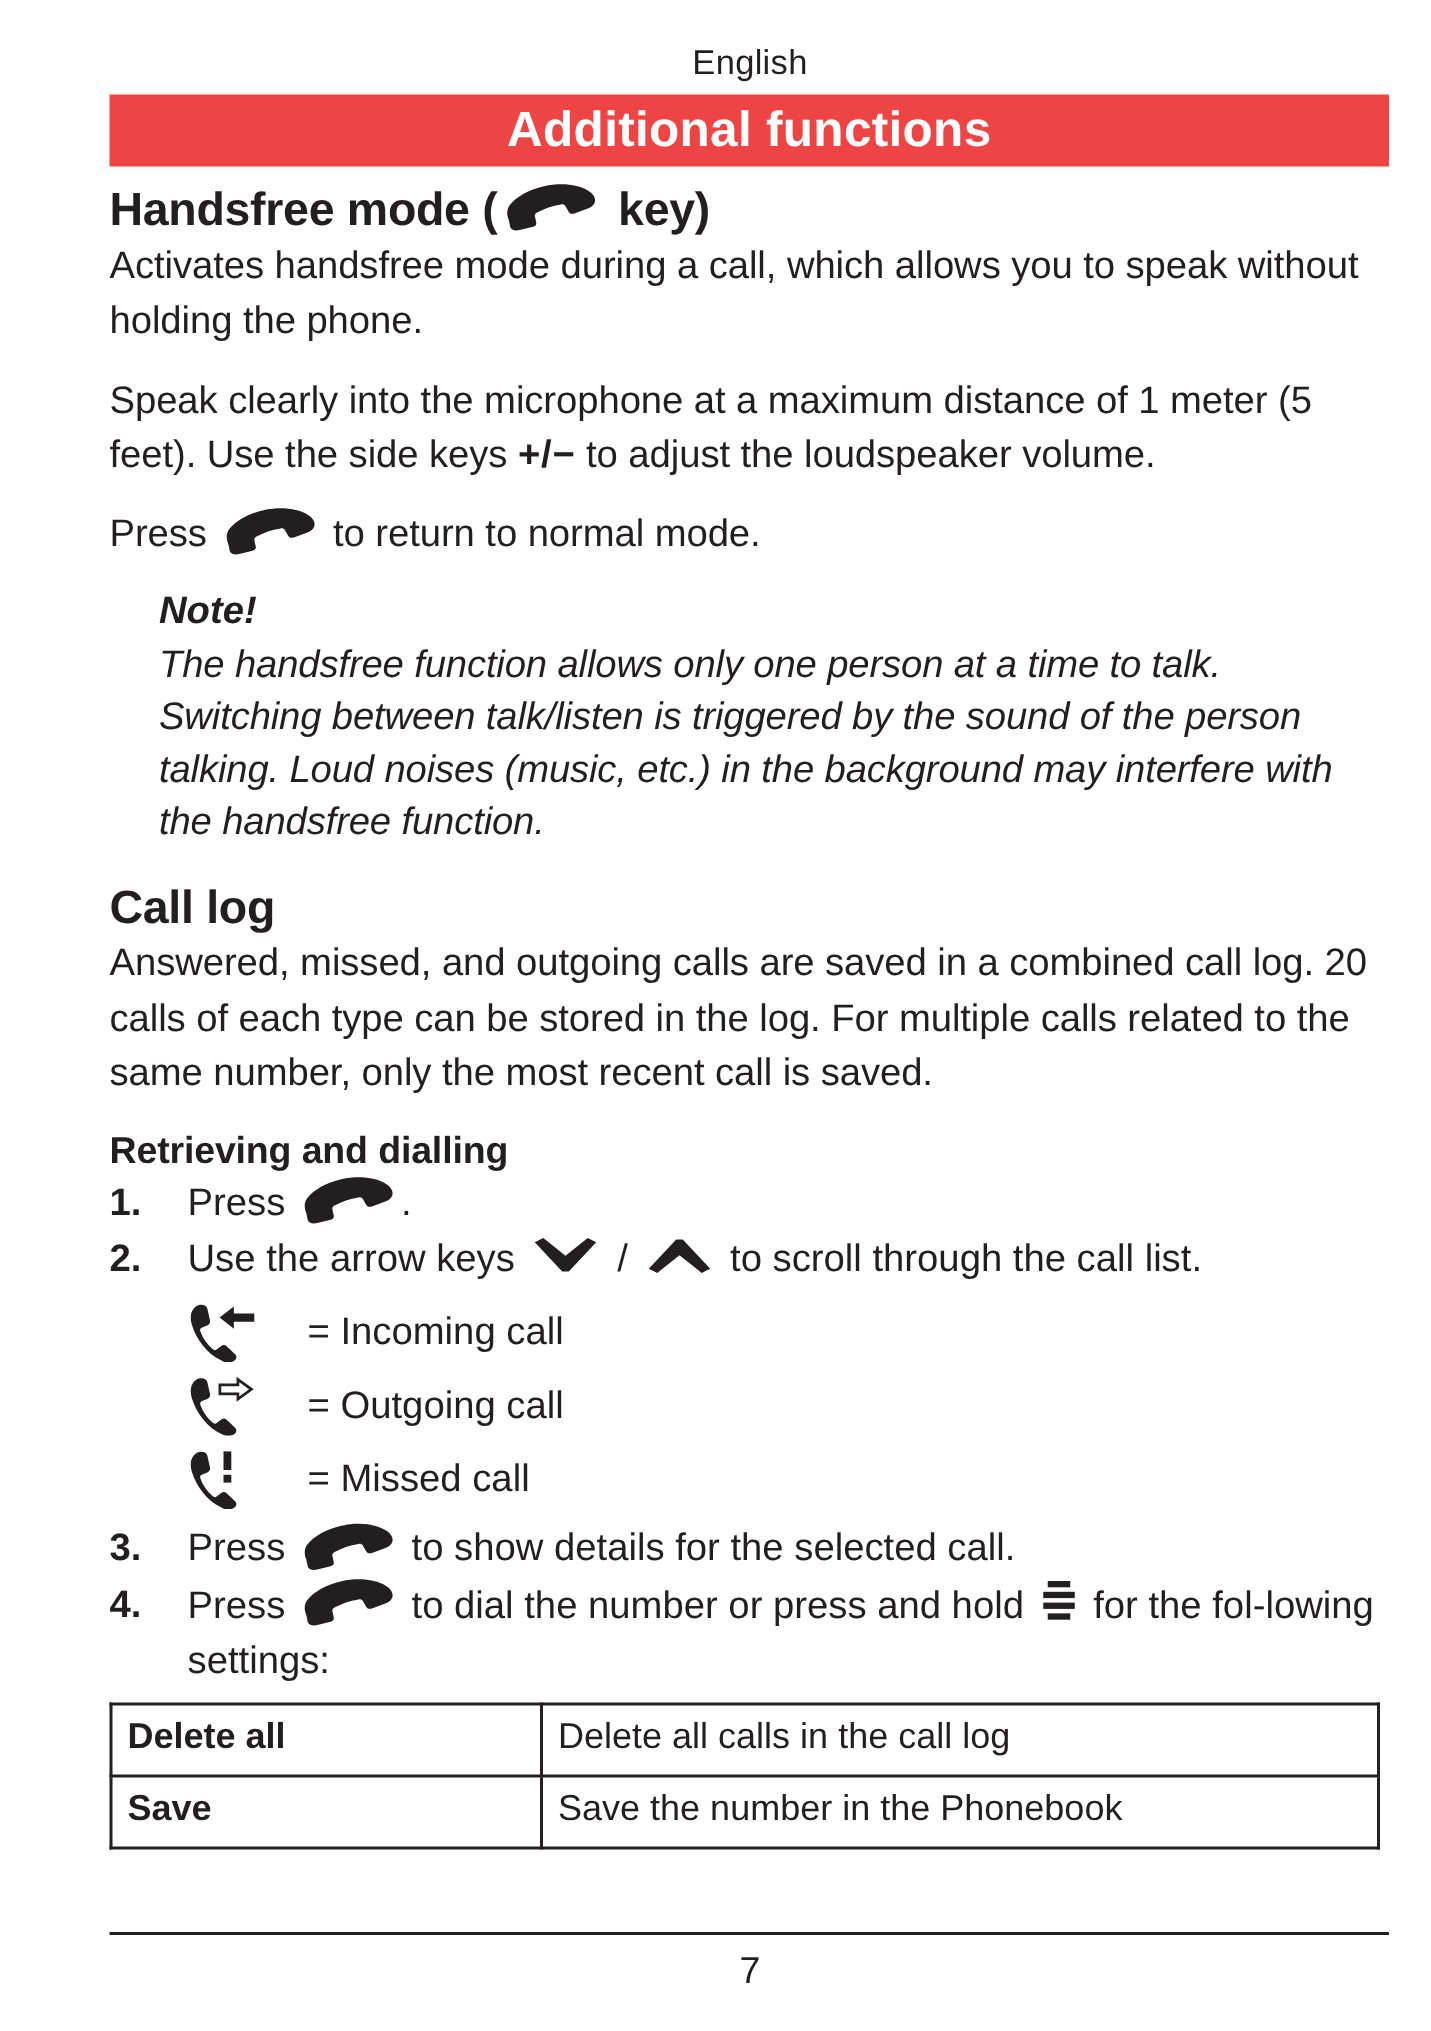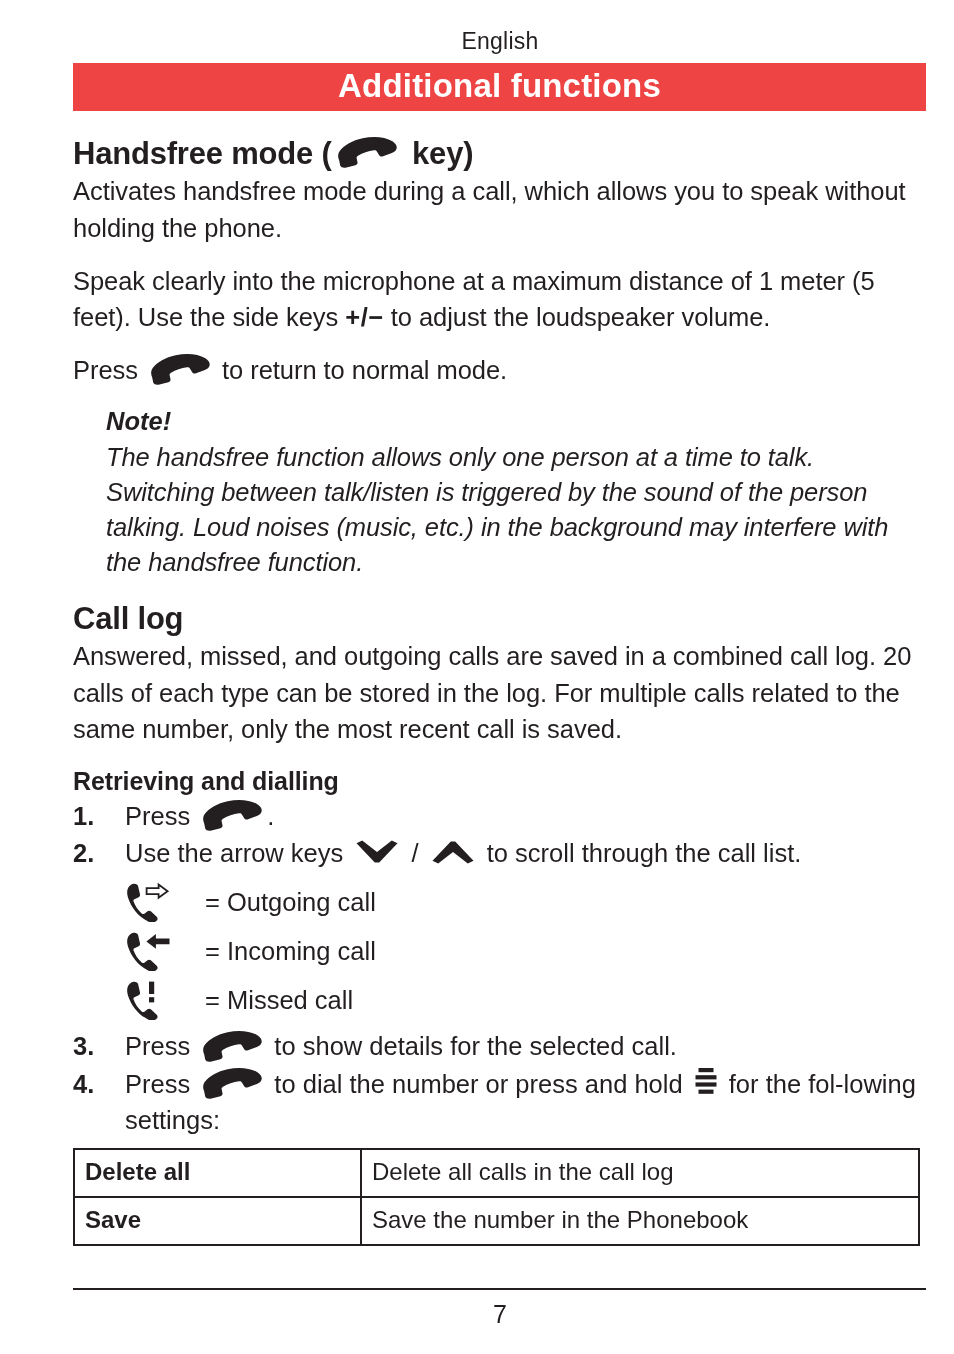--- a/index.html
+++ b/index.html
@@ -53,21 +53,21 @@
     color: #ffffff;
     font-size: 33px;
     font-weight: bold;
     letter-spacing: 0.2px;
   }
 
   
   .content {
     position: absolute;
     left: 50px;
-    top: 136px;
+    top: 122px;
     width: 853px;
   }
 
   h2.section-head {
     margin: 0 0 2px 0;
     font-size: 31px;
     font-weight: bold;
     letter-spacing: -0.2px;
     line-height: 1.12;
   }
@@ -253,43 +253,43 @@
         <div class="step-text">
           <span>Use the arrow keys </span><span class="ic ic-chev"><svg viewBox="0 0 46 24" xmlns="http://www.w3.org/2000/svg">
                 <path fill="#231f20" d="M2.5 3.2 8.2 0.4 23 12.1 37.8 0.4l5.7 2.8-18.3 19.4h-4.4z"></path>
               </svg></span><span> / </span><span class="ic ic-chev"><svg viewBox="0 0 46 24" xmlns="http://www.w3.org/2000/svg">
                 <path fill="#231f20" d="M2.5 20.8 8.2 23.6 23 11.9l14.8 11.7 5.7-2.8L25.2 1.4h-4.4z"></path>
               </svg></span><span> to scroll through the call list.</span>
         </div>
       </div>
 
       <div class="legend">
+
+        <div class="legend-row">
+          <div class="legend-icon">
+            <span class="ic ic-call">
+                <svg viewBox="0 0 46 40" xmlns="http://www.w3.org/2000/svg">
+                  <path fill="#231f20" d="M7.6 2.0c3.0-0.5 5.2 0.4 5.6 2.4l1.8 8.0c0.3 1.4-0.4 2.6-1.8 3.2l-3.8 1.6c-0.9 0.4-1.2 1.3-0.8 2.4 1.6 4.5 4.4 8.6 8.1 11.8 0.9 0.8 1.9 0.9 2.7 0.3l3.1-2.4c1.2-0.9 2.6-0.8 3.6 0.2l5.6 5.3c1.5 1.4 1.1 3.3-0.9 4.6-2.5 1.6-5.3 1.4-8.5-0.5C13.2 34.5 6.1 25.5 2.9 15.2 1.2 9.7 2.4 4.9 6.3 2.5z"></path>
+                  <path fill="#231f20" d="M44.5 7.6h-13.6V3.0L21.4 10.4l9.5 7.4v-4.6h13.6z"></path>
+                </svg>
+              </span>
+          </div>
+          <div class="legend-label">= Incoming call</div>
+        </div>
 
         <div class="legend-row">
           <div class="legend-icon">
             <span class="ic ic-call">
                 <svg viewBox="0 0 46 40" xmlns="http://www.w3.org/2000/svg">
                   <path fill="#231f20" d="M7.6 2.0c3.0-0.5 5.2 0.4 5.6 2.4l1.8 8.0c0.3 1.4-0.4 2.6-1.8 3.2l-3.8 1.6c-0.9 0.4-1.2 1.3-0.8 2.4 1.6 4.5 4.4 8.6 8.1 11.8 0.9 0.8 1.9 0.9 2.7 0.3l3.1-2.4c1.2-0.9 2.6-0.8 3.6 0.2l5.6 5.3c1.5 1.4 1.1 3.3-0.9 4.6-2.5 1.6-5.3 1.4-8.5-0.5C13.2 34.5 6.1 25.5 2.9 15.2 1.2 9.7 2.4 4.9 6.3 2.5z"></path>
                   <path fill="none" stroke="#231f20" stroke-width="1.8" stroke-linejoin="miter" d="M21.6 6.2h12.0V2.6l9.0 6.6-9.0 6.6v-3.6h-12.0z"></path>
                 </svg>
               </span>
           </div>
           <div class="legend-label">= Outgoing call</div>
-        </div>
-
-        <div class="legend-row">
-          <div class="legend-icon">
-            <span class="ic ic-call">
-                <svg viewBox="0 0 46 40" xmlns="http://www.w3.org/2000/svg">
-                  <path fill="#231f20" d="M7.6 2.0c3.0-0.5 5.2 0.4 5.6 2.4l1.8 8.0c0.3 1.4-0.4 2.6-1.8 3.2l-3.8 1.6c-0.9 0.4-1.2 1.3-0.8 2.4 1.6 4.5 4.4 8.6 8.1 11.8 0.9 0.8 1.9 0.9 2.7 0.3l3.1-2.4c1.2-0.9 2.6-0.8 3.6 0.2l5.6 5.3c1.5 1.4 1.1 3.3-0.9 4.6-2.5 1.6-5.3 1.4-8.5-0.5C13.2 34.5 6.1 25.5 2.9 15.2 1.2 9.7 2.4 4.9 6.3 2.5z"></path>
-                  <path fill="#231f20" d="M44.5 7.6h-13.6V3.0L21.4 10.4l9.5 7.4v-4.6h13.6z"></path>
-                </svg>
-              </span>
-          </div>
-          <div class="legend-label">= Incoming call</div>
         </div>
 
         <div class="legend-row">
           <div class="legend-icon">
             <span class="ic ic-call">
                 <svg viewBox="0 0 46 40" xmlns="http://www.w3.org/2000/svg">
                   <path fill="#231f20" d="M7.6 2.0c3.0-0.5 5.2 0.4 5.6 2.4l1.8 8.0c0.3 1.4-0.4 2.6-1.8 3.2l-3.8 1.6c-0.9 0.4-1.2 1.3-0.8 2.4 1.6 4.5 4.4 8.6 8.1 11.8 0.9 0.8 1.9 0.9 2.7 0.3l3.1-2.4c1.2-0.9 2.6-0.8 3.6 0.2l5.6 5.3c1.5 1.4 1.1 3.3-0.9 4.6-2.5 1.6-5.3 1.4-8.5-0.5C13.2 34.5 6.1 25.5 2.9 15.2 1.2 9.7 2.4 4.9 6.3 2.5z"></path>
                   <rect fill="#231f20" x="24.0" y="1.6" width="5.2" height="12.4"></rect>
                   <rect fill="#231f20" x="24.0" y="17.2" width="5.2" height="5.2"></rect>
                 </svg>

